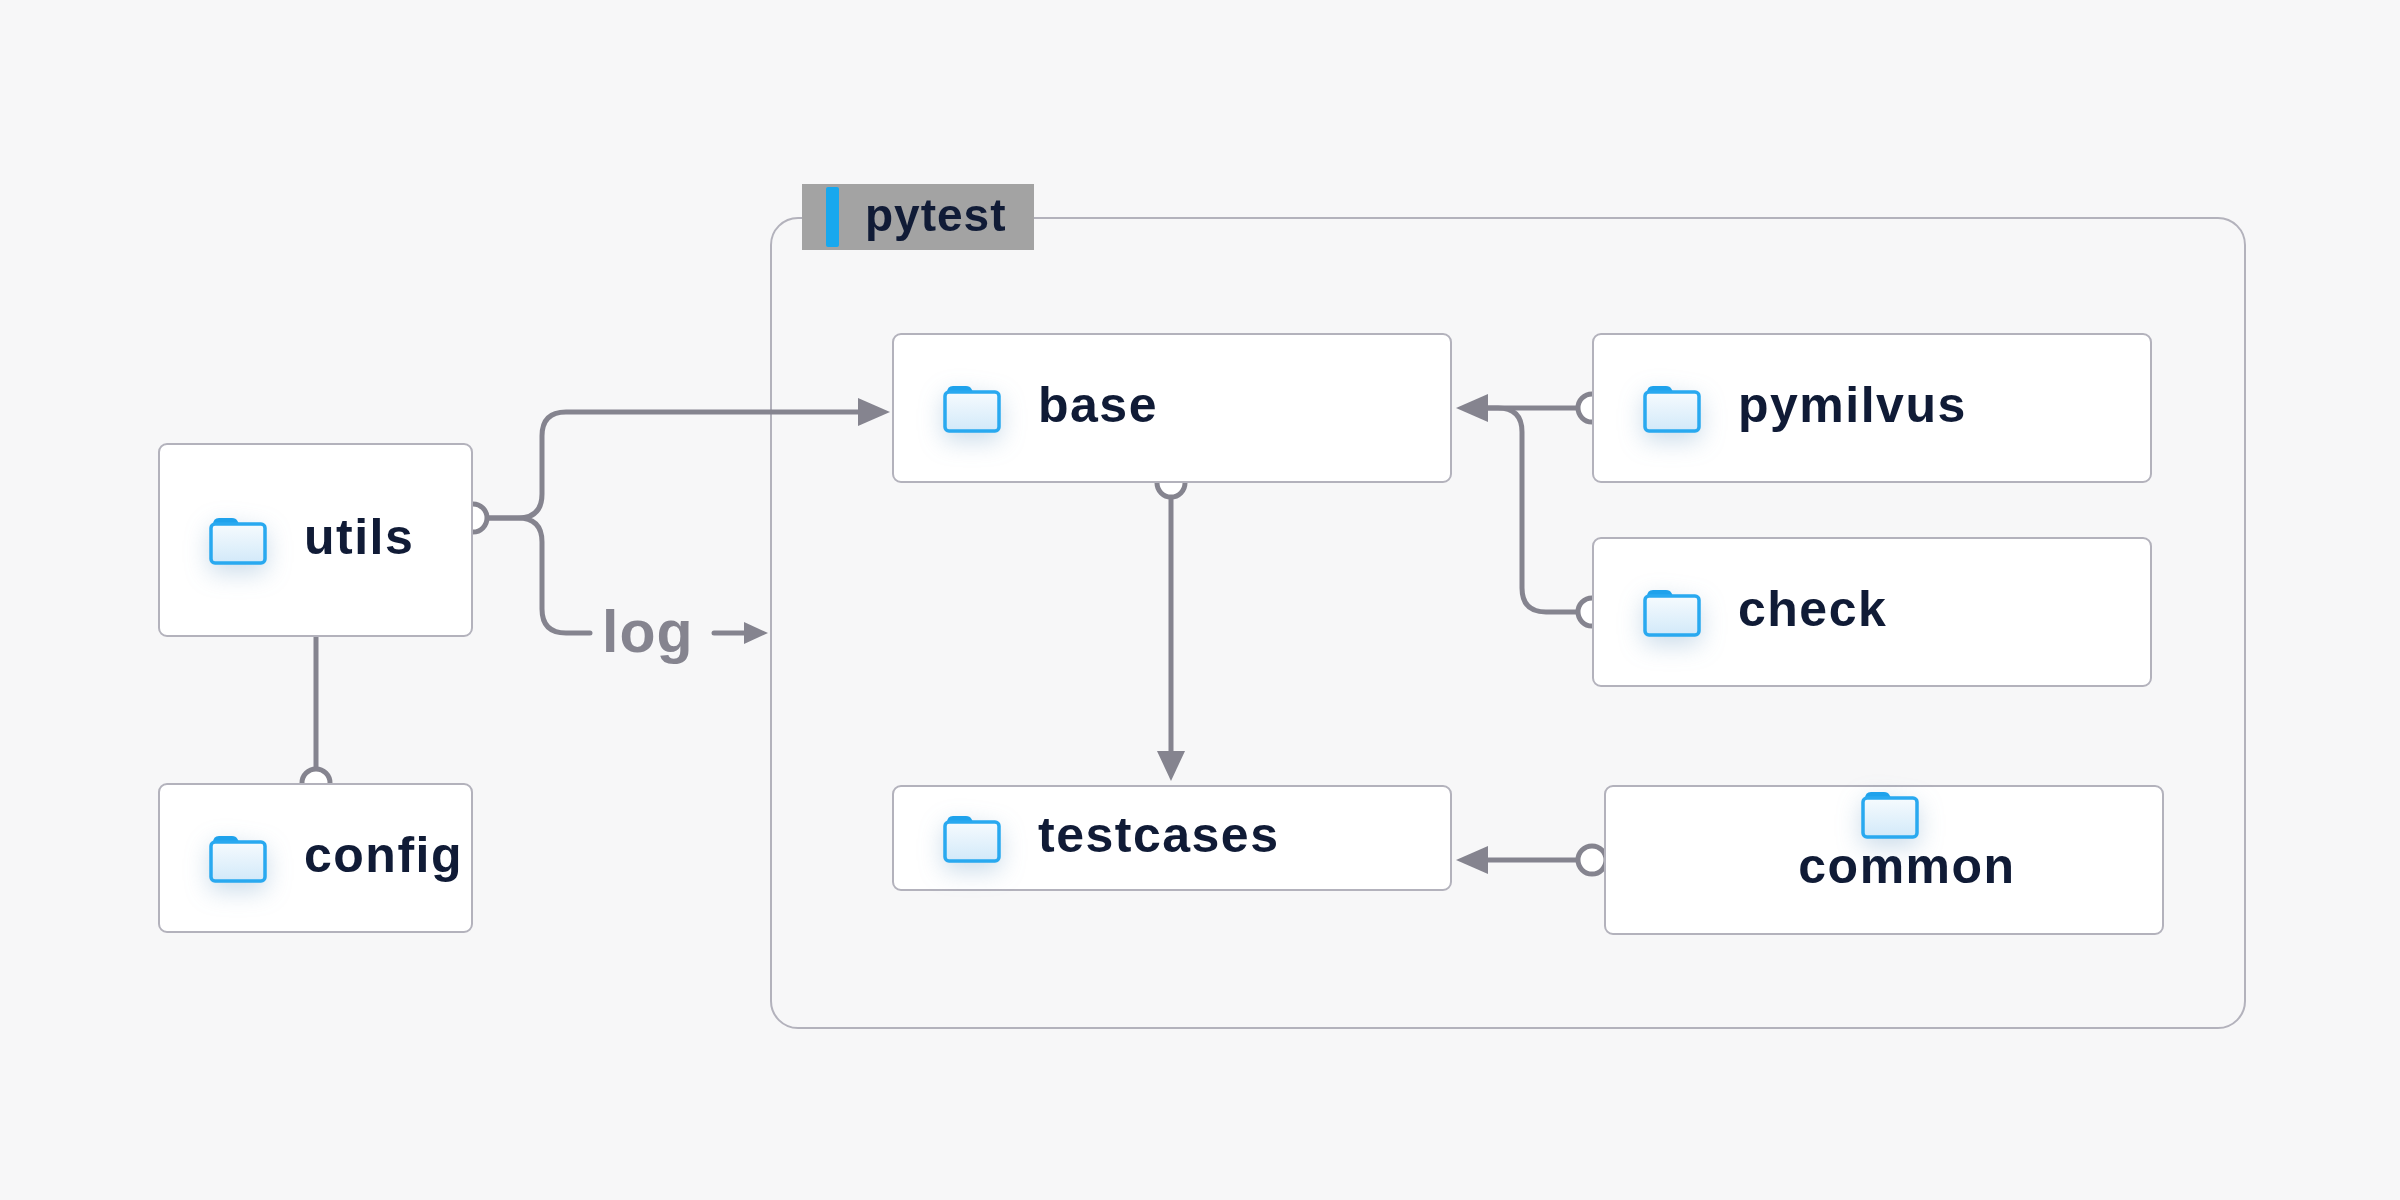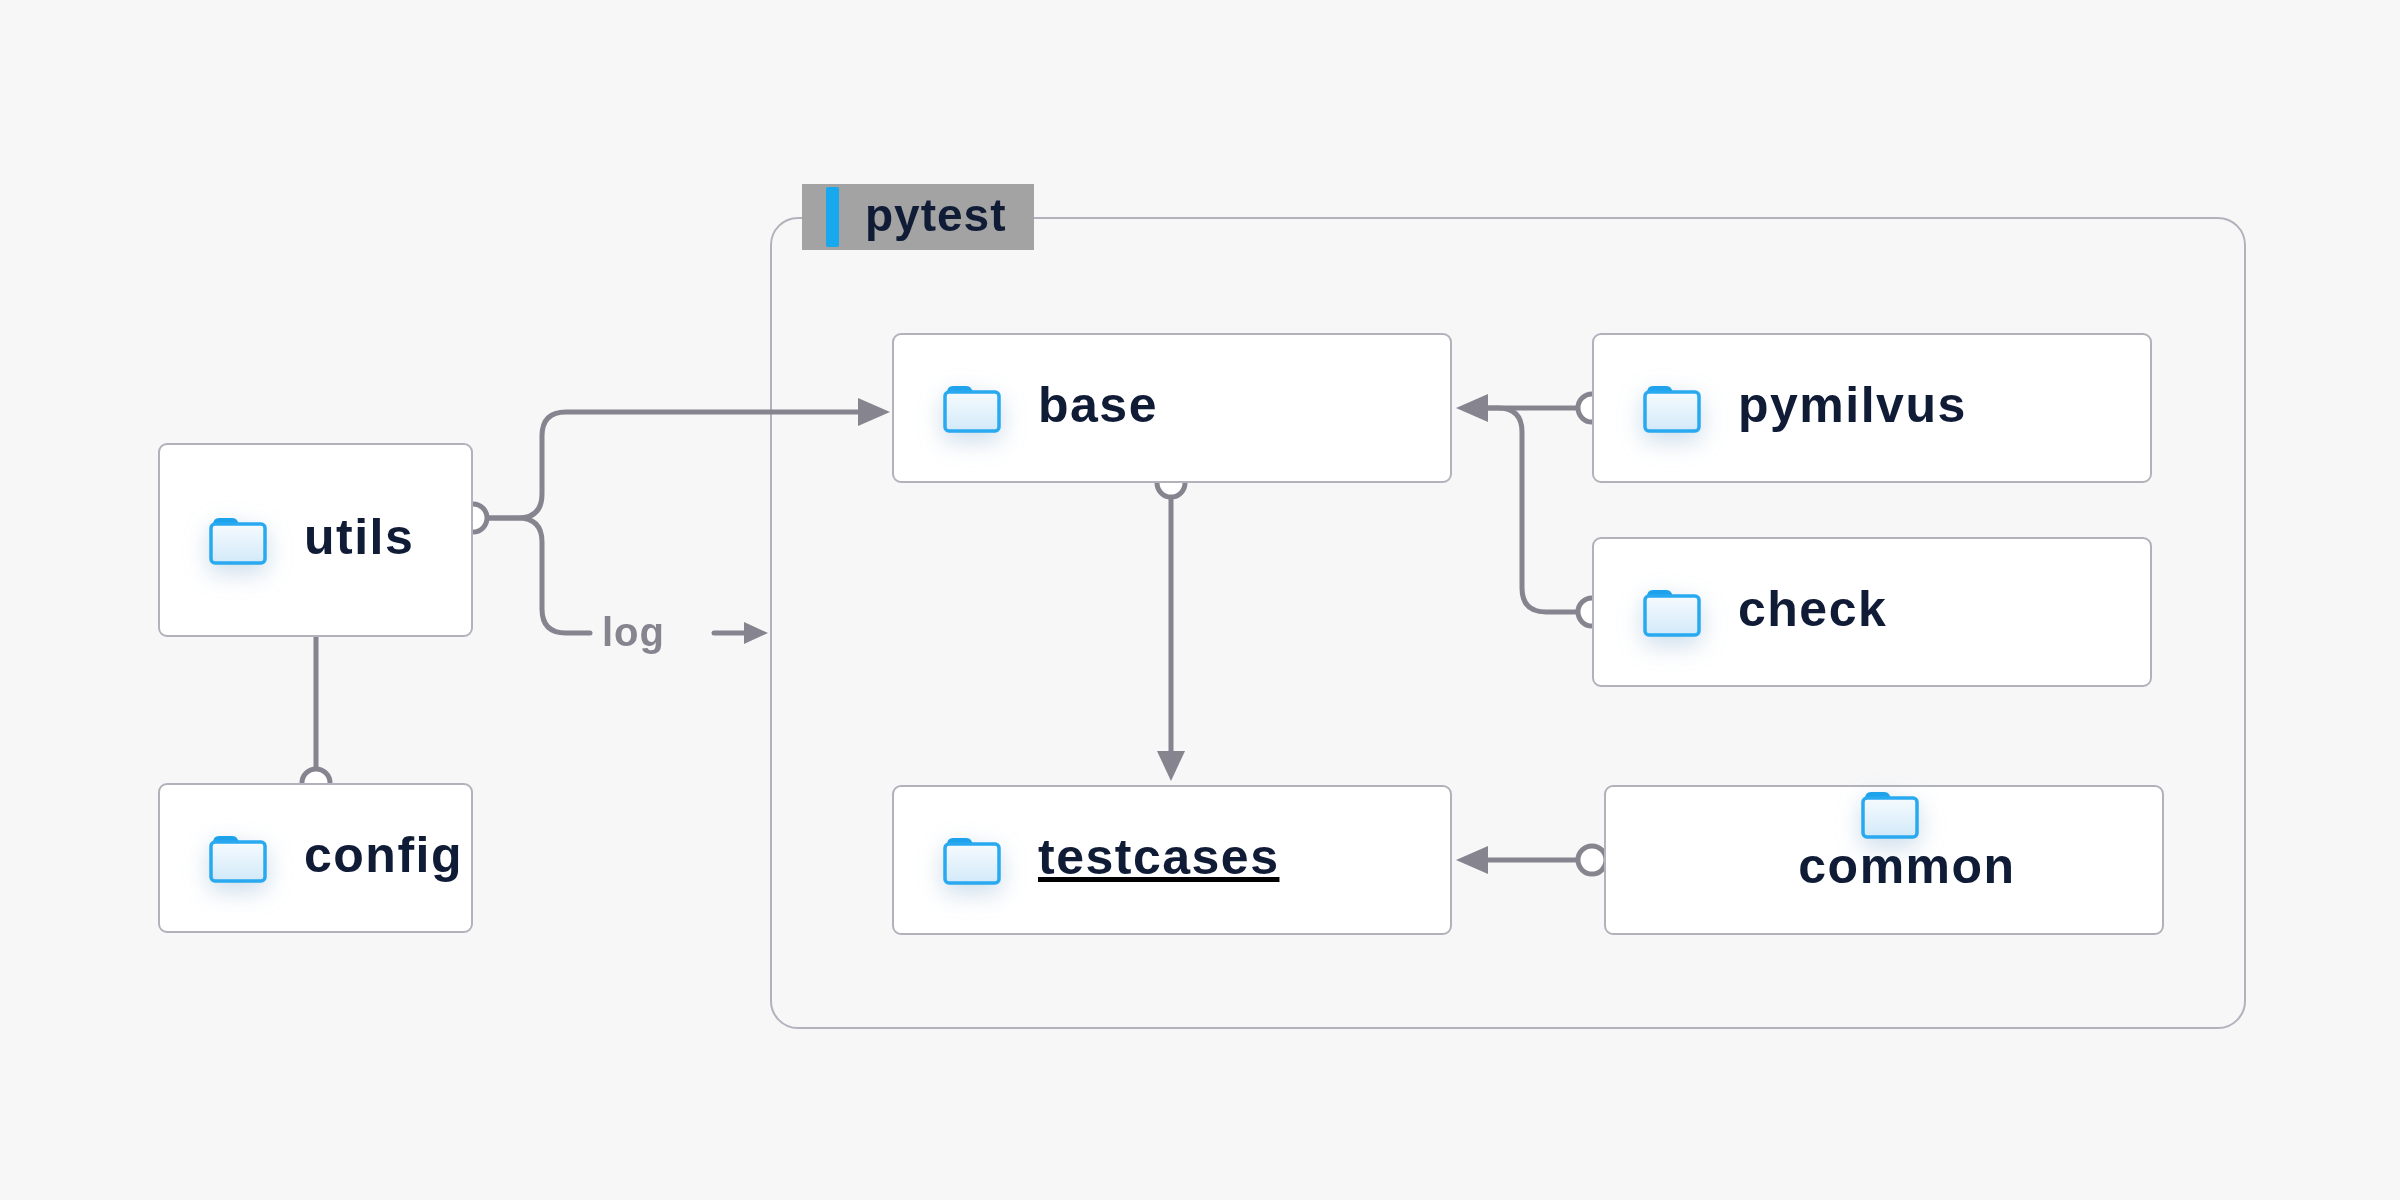--- a/index.html
+++ b/index.html
@@ -69,32 +69,32 @@
     letter-spacing: 1.5px;
     color: #101b36;
     line-height: 1;
     padding-bottom: 6px;
   }
   .node-utils     { left: 158px;  top: 443px; width: 315px; height: 194px; text-align: center; }
   .node-config    { left: 158px;  top: 783px; width: 315px; height: 150px; }
   .node-base      { left: 892px;  top: 333px; width: 560px; height: 150px; }
   .node-pymilvus  { left: 1592px; top: 333px; width: 560px; height: 150px; }
   .node-check     { left: 1592px; top: 537px; width: 560px; height: 150px; }
-  .node-testcases { left: 892px;  top: 785px; width: 560px; height: 150px; text-decoration: underline; }
+  .node-testcases { left: 892px;  top: 785px; width: 560px; height: 106px; }
   .node-common    { left: 1604px; top: 785px; width: 560px; height: 150px; flex-direction: column; }
   .edges-overlay {
     position: absolute;
     left: 0; top: 0;
     width: 2400px; height: 1200px;
     pointer-events: none;
   }
   .log-label {
     position: absolute;
     left: 602px; top: 606px;
-    font-size: 40px;
+    font-size: 59px;
     font-weight: 600;
     letter-spacing: 1px;
     color: #85848f;
     line-height: 52px;
   }
 </style>
 </head>
 <body>
 
 <div class="canvas">

